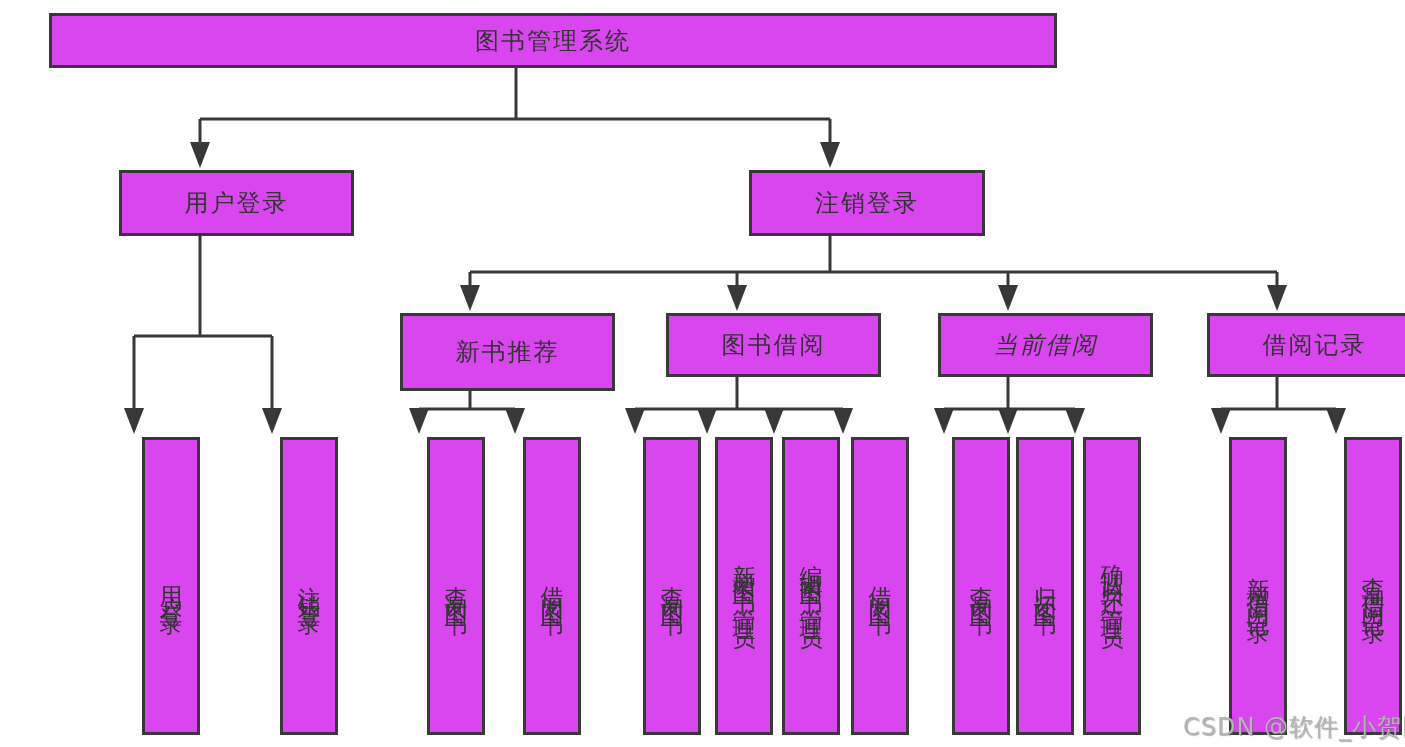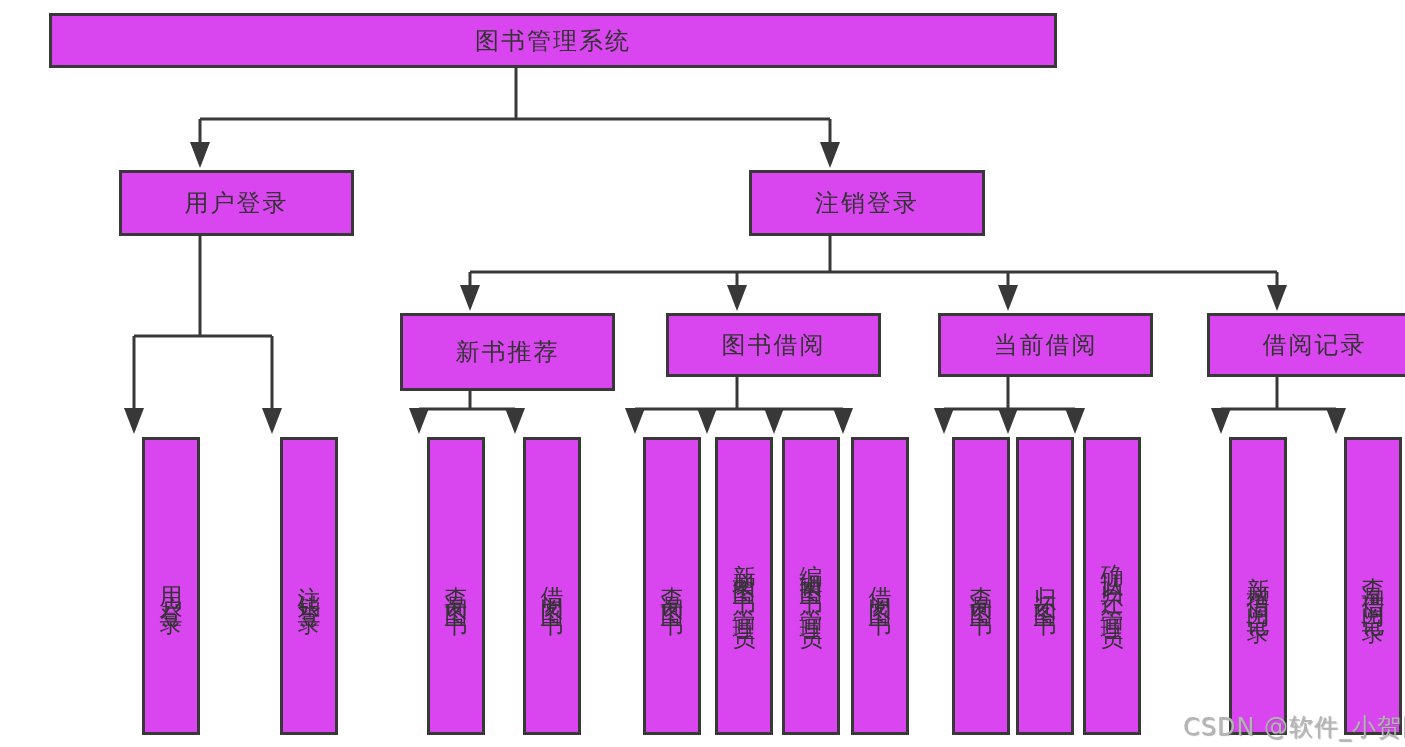--- a/index.html
+++ b/index.html
@@ -114,21 +114,21 @@
     </g>
   </svg>
 
   <div class="box" style="left:12px;top:13px;width:1008px;height:55px;">图书管理系统</div>
 
   <div class="box" style="left:82px;top:170px;width:235px;height:66px;">用户登录</div>
   <div class="box" style="left:712px;top:170px;width:236px;height:66px;">注销登录</div>
 
   <div class="box" style="left:363px;top:313px;width:215px;height:78px;">新书推荐</div>
   <div class="box" style="left:629px;top:313px;width:215px;height:64px;">图书借阅</div>
-  <div class="box" style="left:901px;top:313px;width:215px;height:64px;">当前借阅</div>
+  <div class="box" style="left:901px;top:313px;width:215px;height:64px;font-style:italic;">当前借阅</div>
   <div class="box" style="left:1170px;top:313px;width:215px;height:64px;">借阅记录</div>
 
   <div class="box leaf" style="left:105px;top:437px;width:58px;height:298px;">用户登录</div>
   <div class="box leaf" style="left:243px;top:437px;width:58px;height:298px;">注销登录</div>
 
   <div class="box leaf" style="left:390px;top:437px;width:58px;height:298px;">查询图书</div>
   <div class="box leaf" style="left:486px;top:437px;width:58px;height:298px;">借阅图书</div>
 
   <div class="box leaf" style="left:606px;top:437px;width:58px;height:298px;">查询图书</div>
   <div class="box leaf" style="left:678px;top:437px;width:58px;height:298px;">新增图书（管理员）</div>

